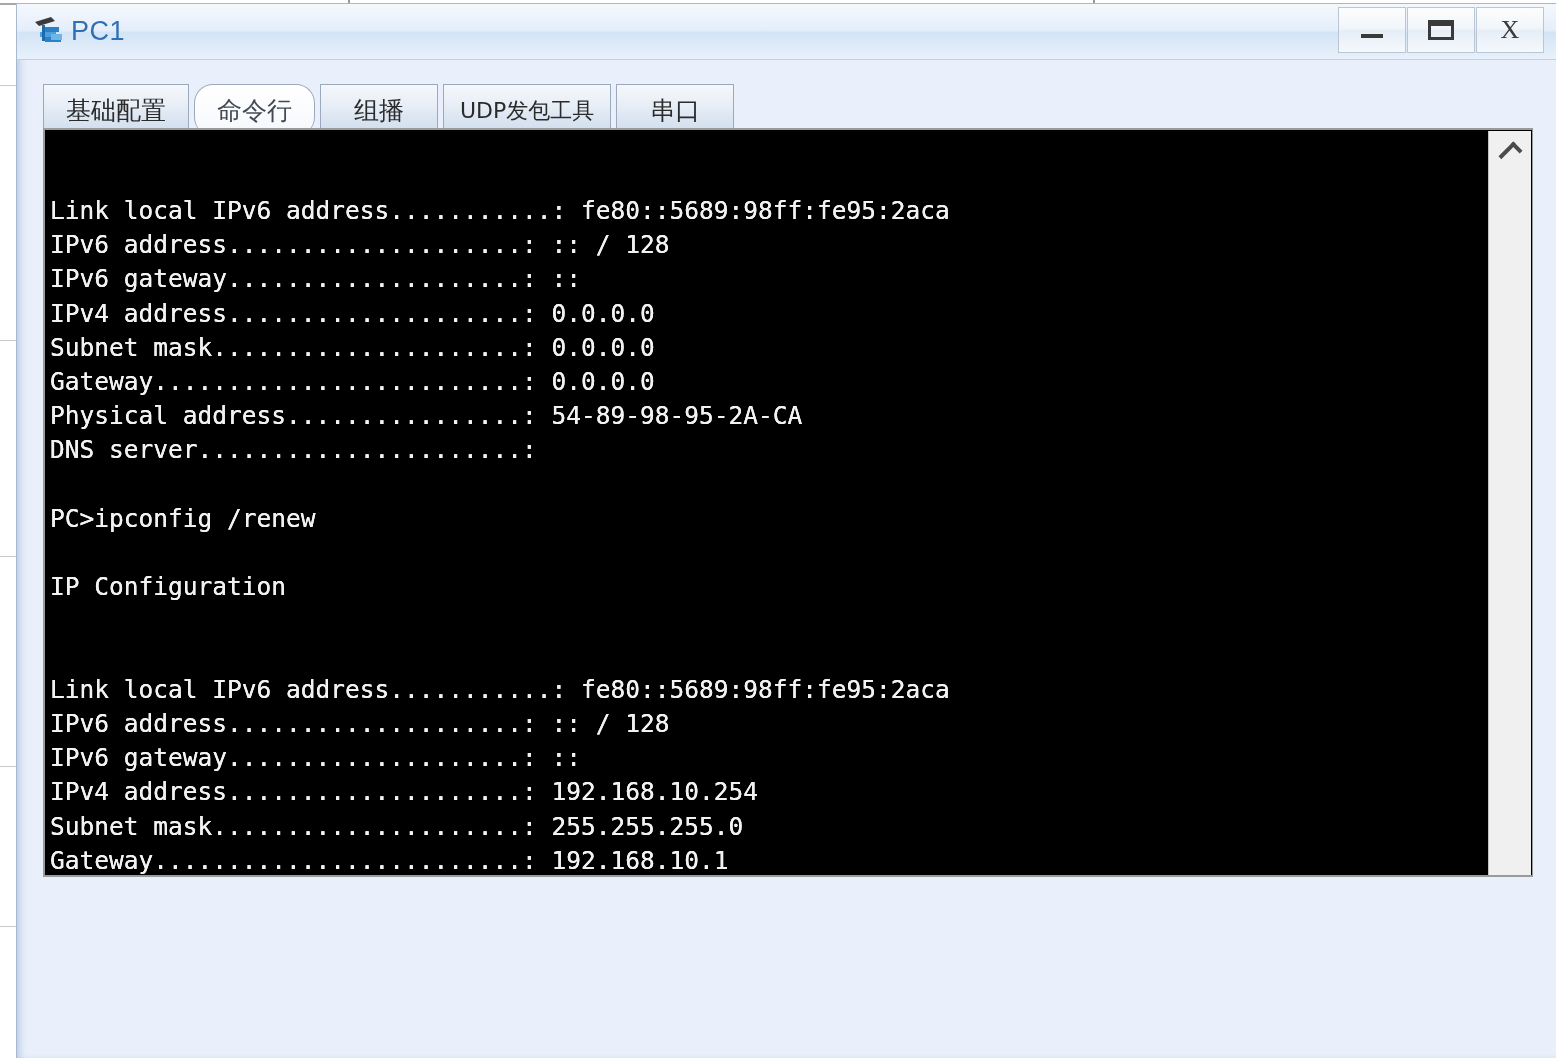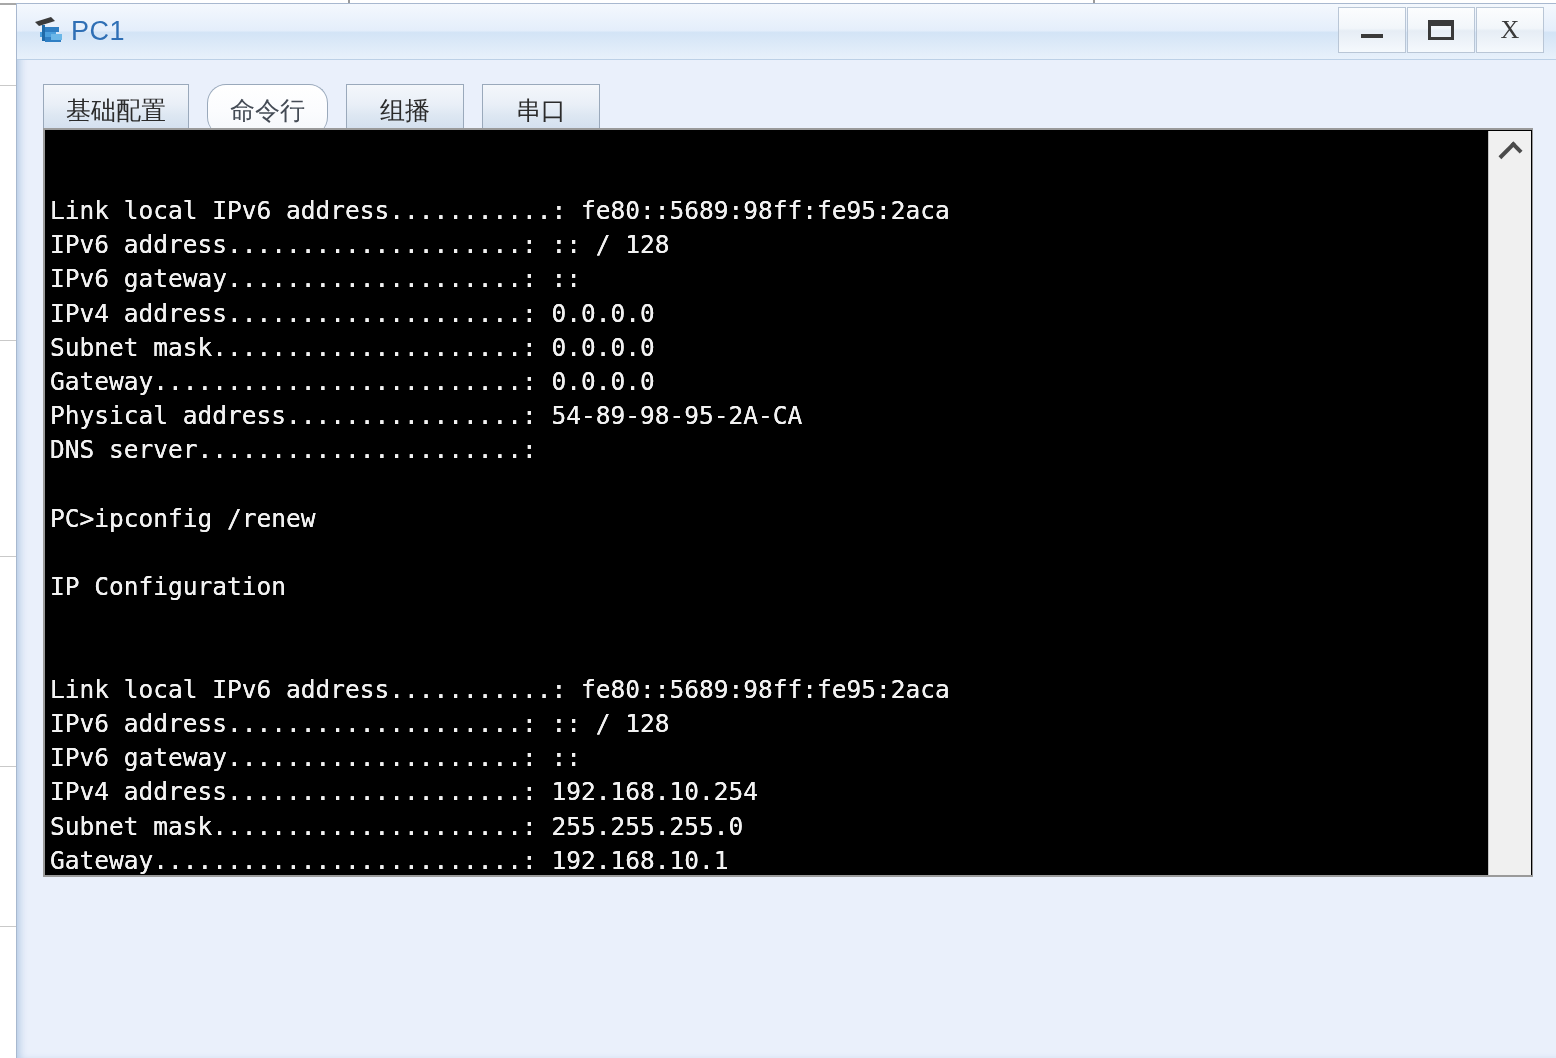--- a/index.html
+++ b/index.html
@@ -138,21 +138,21 @@
   }
 
   
   #tabstrip {
     position: absolute;
     left: 26px;
     top: 72px;
     height: 60px;
     display: flex;
     align-items: flex-end;
-    gap: 18px;
+    gap: 5px;
   }
   .tab {
     height: 52px;
     min-width: 118px;
     padding: 0 22px;
     display: flex;
     align-items: center;
     justify-content: center;
     box-sizing: border-box;
     font-family: "DejaVu Sans", sans-serif;
@@ -306,20 +306,23 @@
   <div id="tabstrip">
     <div class="tab">
       <span>基础配置</span>
     </div>
     <div class="tab active">
       <span>命令行</span>
     </div>
     <div class="tab">
       <span>组播</span>
     </div>
+    <div class="tab small">
+      <span>UDP发包工具</span>
+    </div>
     <div class="tab">
       <span>串口</span>
     </div>
   </div>
 
   <div id="terminal-frame">
     <div id="terminal-text">Link local IPv6 address...........: fe80::5689:98ff:fe95:2aca
 IPv6 address....................: :: / 128
 IPv6 gateway....................: ::
 IPv4 address....................: 0.0.0.0

